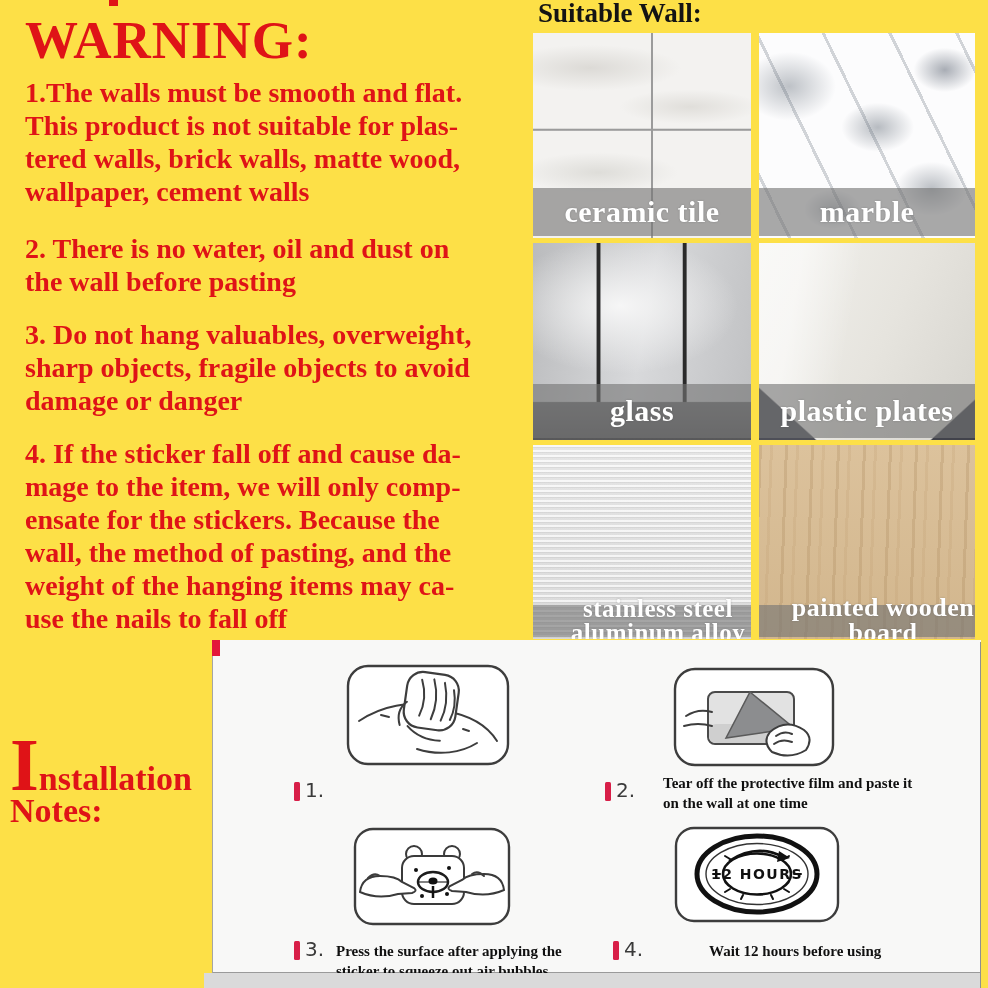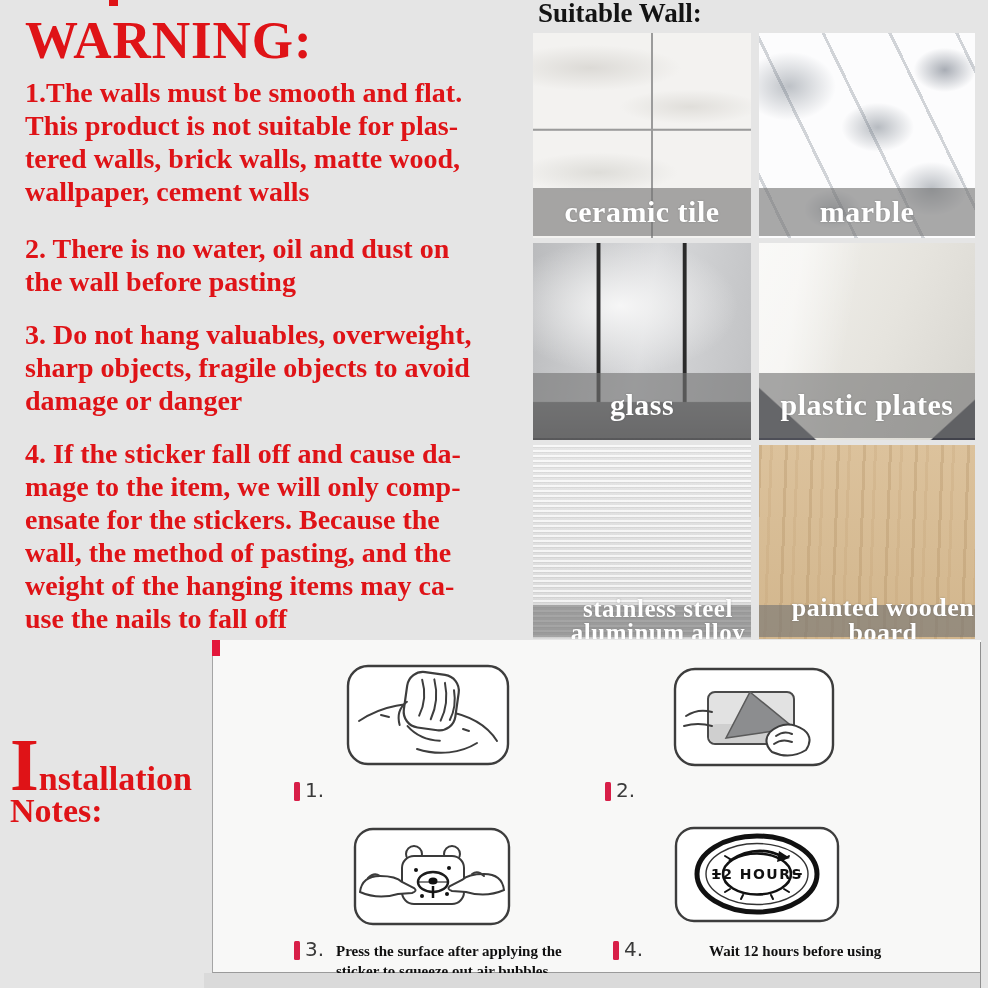--- a/index.html
+++ b/index.html
@@ -1,35 +1,35 @@
 <!DOCTYPE html>
 <html><head>
 <meta charset="utf-8">
 <style>
   html,body{margin:0;padding:0;background:#fff;}
-  .canvas{position:relative;width:988px;height:988px;background:#e5e5e5;overflow:hidden;
+  .canvas{position:relative;width:988px;height:988px;background:#fde047;overflow:hidden;
           font-family:"Liberation Serif","DejaVu Serif",serif;}
   
   .warning-title{position:absolute;left:25px;top:14px;margin:0;font-size:53px;line-height:1;
      font-weight:700;color:#df1317;letter-spacing:1px;}
   .witem{position:absolute;left:25px;width:505px;margin:0;font-size:28px;line-height:33px;
      font-weight:700;color:#df1317;white-space:pre-line;}
   .witem.i1{top:76px;} .witem.i2{top:232px;} .witem.i3{top:318px;} .witem.i4{top:437px;}
   .stray-mark{position:absolute;left:109px;top:0;width:9px;height:6px;background:#df1317;}
   
   .suitable-title{position:absolute;left:538px;top:-2px;margin:0;font-size:27px;font-weight:700;color:#141414;}
   .wall-grid{position:absolute;left:533px;top:33px;width:442px;display:grid;
      grid-template-columns:218px 216px;grid-template-rows:205px 197px 194px;gap:5px 8px;}
   .tile{position:relative;margin:0;overflow:hidden;}
   .tile-label{position:absolute;left:0;right:0;bottom:2px;display:flex;flex-direction:column;
      align-items:center;justify-content:center;text-align:center;background:rgba(116,116,116,.62);
      color:#fff;font-weight:700;white-space:pre-line;line-height:.95;letter-spacing:.5px;
      text-shadow:0 0 2px rgba(80,80,80,.4);}
   .band-r1{height:48px;font-size:30px;}
-  .band-r2{height:65px;font-size:30px;}
+  .band-r2{height:54px;font-size:30px;}
   .band-r3{height:32px;font-size:26px;padding-left:32px;}
   .band-steel{font-size:25px;}
   .tile-ceramic{background-color:#f3f2f0;background-image:
      linear-gradient(to bottom, rgba(0,0,0,0) 46.5%, #9b9b9b 46.8%, #9b9b9b 47.5%, rgba(0,0,0,0) 47.8%),
      linear-gradient(to right, rgba(0,0,0,0) 54%, #9b9b9b 54.2%, #9b9b9b 54.9%, rgba(0,0,0,0) 55.1%),
      radial-gradient(60% 16% at 26% 17%, #dcdad6 0%, rgba(220,218,214,0) 70%),
      radial-gradient(46% 12% at 72% 36%, #e0deda 0%, rgba(220,218,214,0) 70%),
      radial-gradient(52% 14% at 30% 68%, #deddd9 0%, rgba(220,218,214,0) 70%);}
   .tile-marble{background-color:#fcfcfd;background-image:
      repeating-linear-gradient(64deg, rgba(0,0,0,0) 0 26px, rgba(96,106,118,.28) 26px 29px, rgba(0,0,0,0) 29px 60px),
@@ -199,20 +199,22 @@
       <path d="M56 36 Q 84 18 110 32" fill="none" stroke="#111" stroke-width="2.6"></path>
       <path d="M106 26 l11 7 l-13 4 z" fill="#111"></path>
       <text x="84" y="54" text-anchor="middle" font-family="'DejaVu Sans',sans-serif" font-size="14" font-weight="bold" letter-spacing="1.5" fill="#111">12 HOURS</text>
     </svg>
 
     <div class="step-bar s1bar"></div>
     <span class="step-num s1num">1.</span>
 
     <div class="step-bar s2bar"></div>
     <span class="step-num s2num">2.</span>
+    <div class="step-text s2txt">Tear off the protective film and paste it
+on the wall at one time</div>
 
     <div class="step-bar s3bar"></div>
     <span class="step-num s3num">3.</span>
     <div class="step-text s3txt">Press the surface after applying the
 sticker to squeeze out air bubbles</div>
 
     <div class="step-bar s4bar"></div>
     <span class="step-num s4num">4.</span>
     <div class="step-text s4txt">Wait 12 hours before using</div>
   </div>

